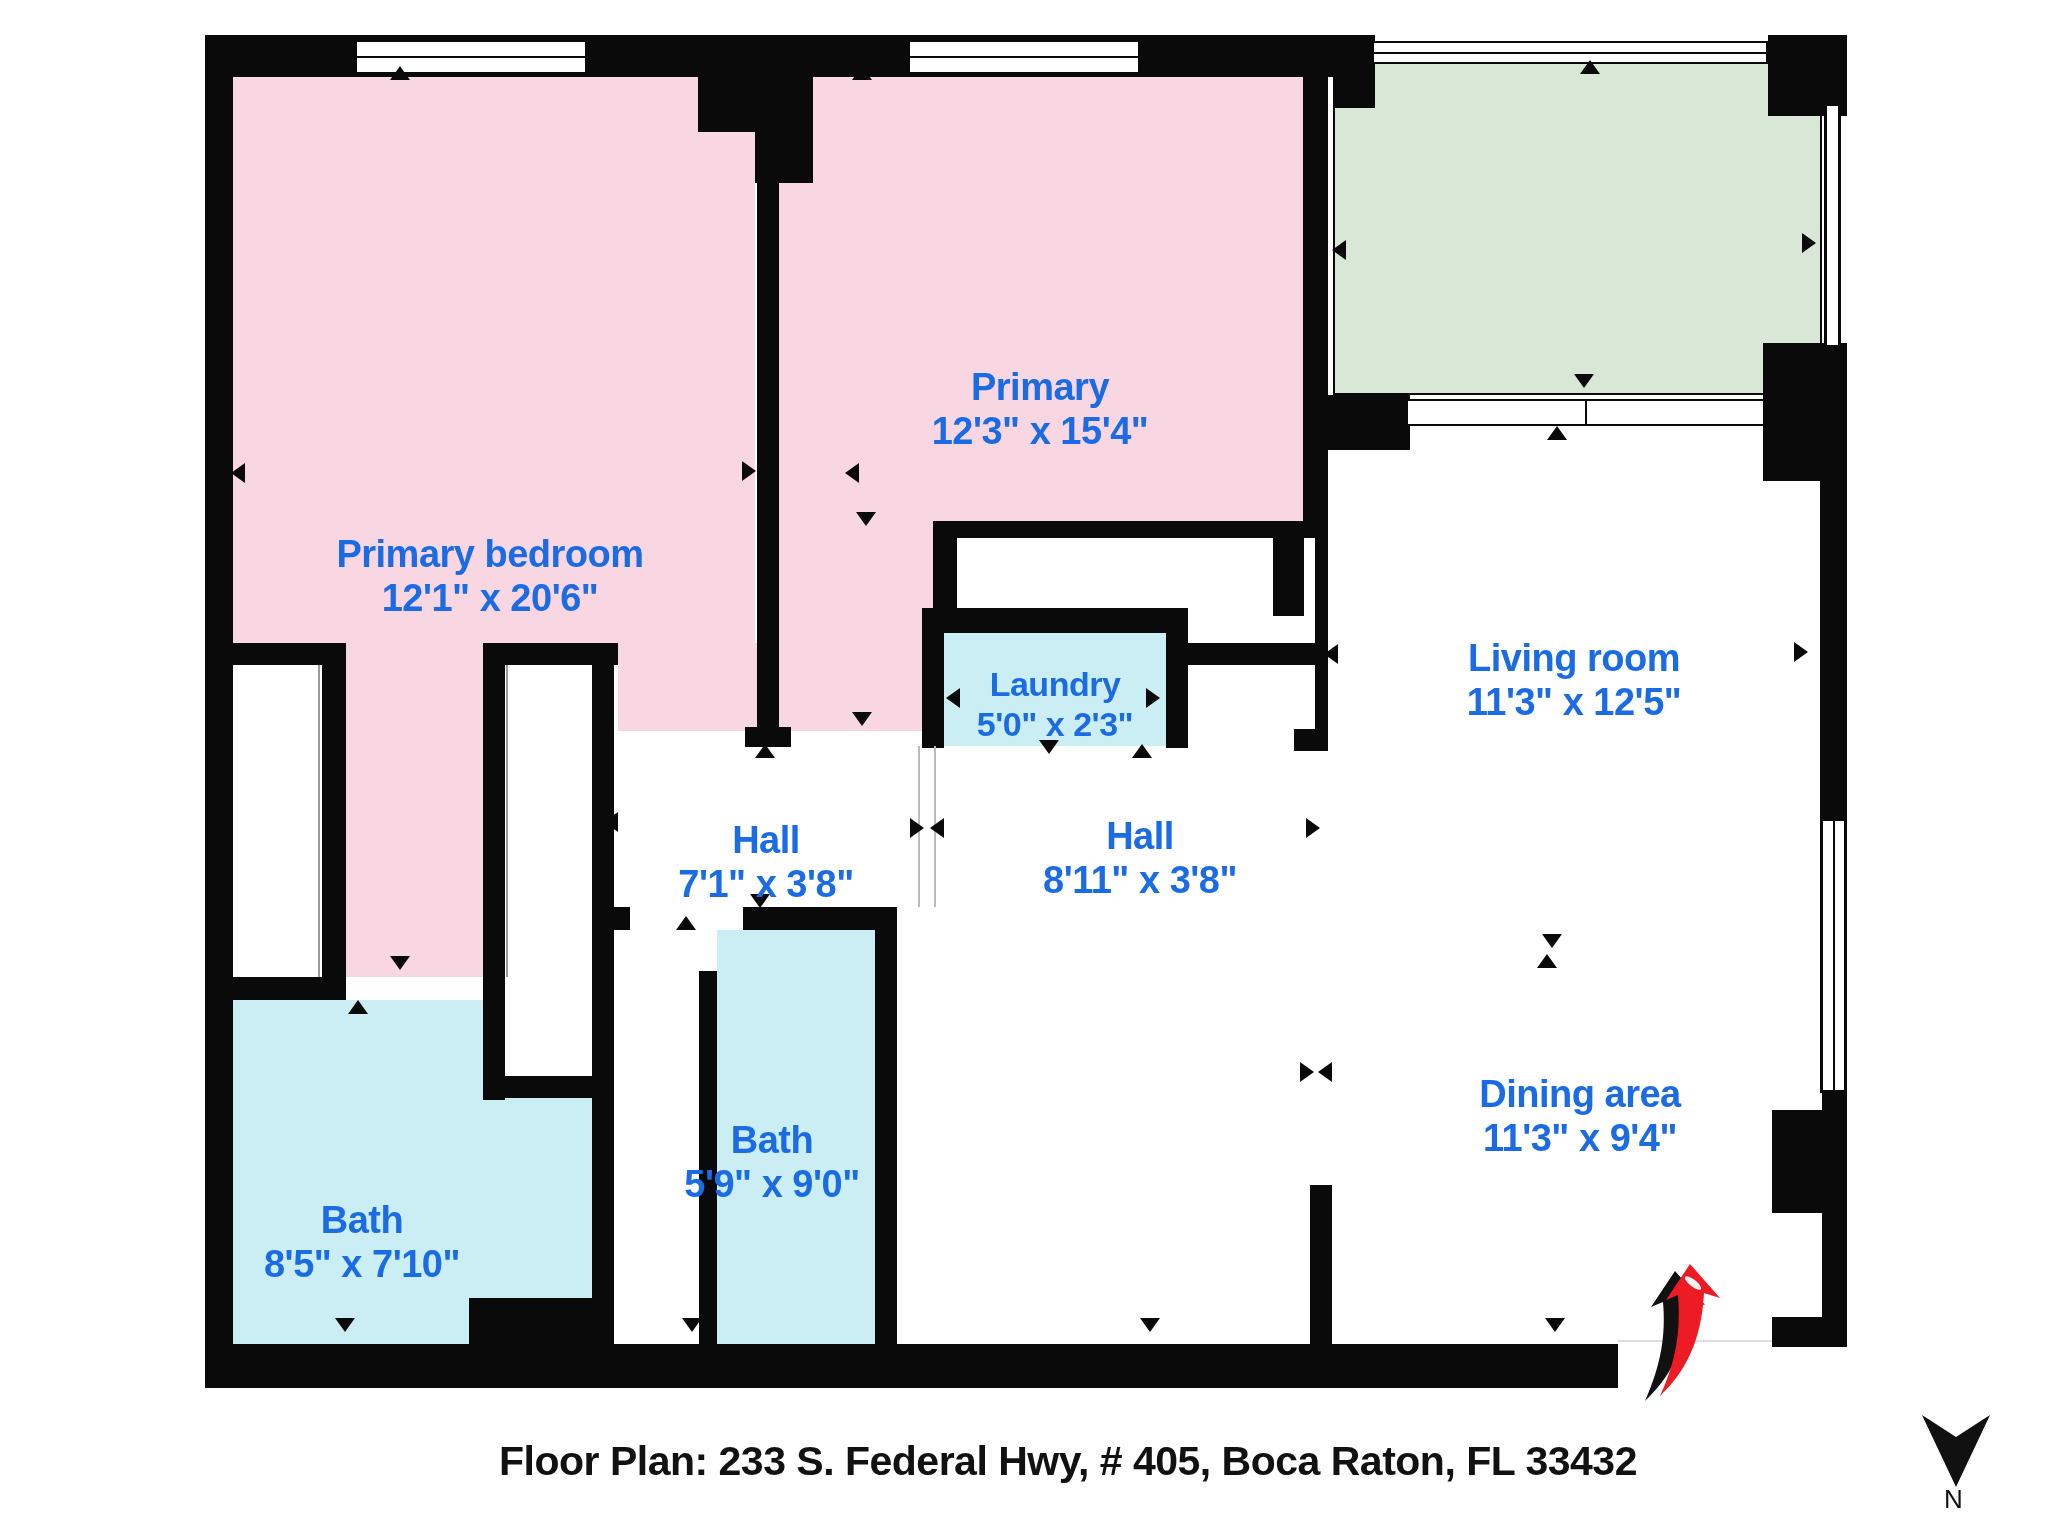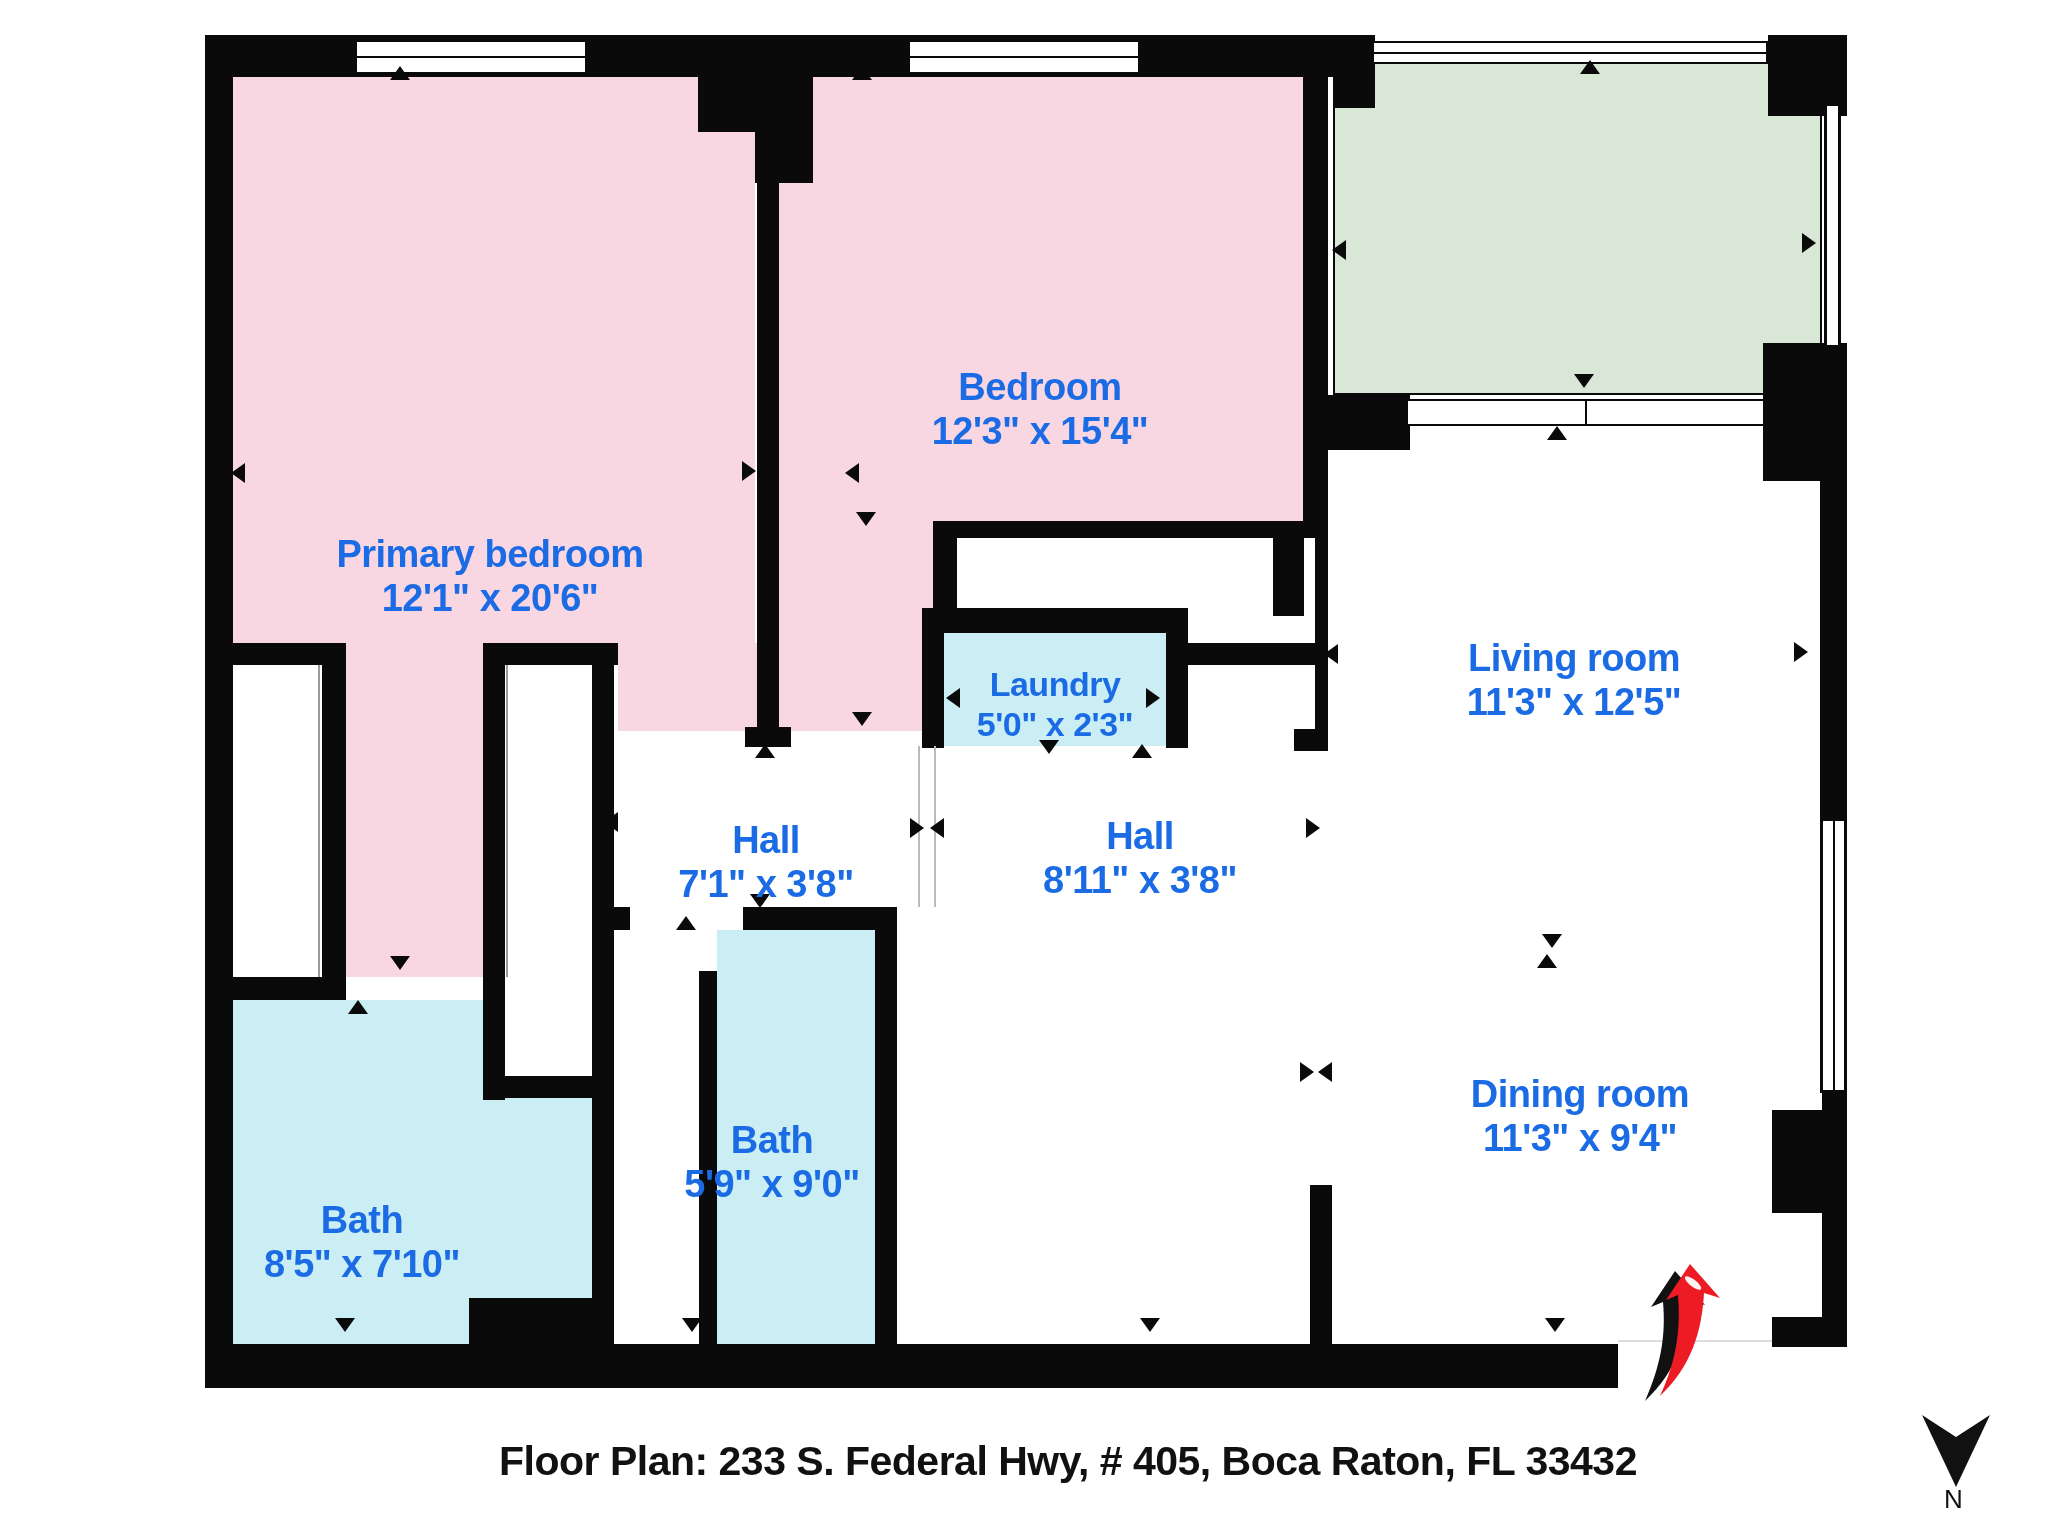--- a/index.html
+++ b/index.html
@@ -139,21 +139,21 @@
   <div class="tri tri-down" style="left:335px;top:1318px;"></div>
   <div class="tri tri-down" style="left:682px;top:1318px;"></div>
   <div class="tri tri-down" style="left:1140px;top:1318px;"></div>
   <div class="tri tri-down" style="left:1545px;top:1318px;"></div>
 
   <div class="room-label" style="left:490px;top:532px;">
     <div>Primary bedroom</div>
     <div>12'1" x 20'6"</div>
   </div>
   <div class="room-label" style="left:1040px;top:365px;">
-    <div>Bedroom</div>
+    <div>Primary</div>
     <div>12'3" x 15'4"</div>
   </div>
   <div class="room-label" style="left:1055px;top:664px;font-size:34px;line-height:40px;">
     <div>Laundry</div>
     <div>5'0" x 2'3"</div>
   </div>
   <div class="room-label" style="left:766px;top:818px;">
     <div>Hall</div>
     <div>7'1" x 3'8"</div>
   </div>
@@ -167,21 +167,21 @@
   </div>
   <div class="room-label" style="left:362px;top:1198px;">
     <div>Bath</div>
     <div>8'5" x 7'10"</div>
   </div>
   <div class="room-label" style="left:772px;top:1118px;">
     <div>Bath</div>
     <div>5'9" x 9'0"</div>
   </div>
   <div class="room-label" style="left:1580px;top:1072px;">
-    <div>Dining room</div>
+    <div>Dining area</div>
     <div>11'3" x 9'4"</div>
   </div>
 
   <svg class="abs" style="left:1638px;top:1262px;" width="100" height="140" viewBox="0 0 100 140">
     <path d="M44,6 L74,40 L58,35 C56,72 46,106 14,136 C30,100 35,70 32,37 L20,42 Z" transform="translate(-7,3)" fill="#111111"></path>
     <path d="M52,2 L82,36 L66,31 C64,68 54,104 22,134 C38,100 43,68 40,33 L28,38 Z" fill="#ed1c24"></path>
     <ellipse cx="55" cy="21" rx="10" ry="3.5" transform="rotate(38 55 21)" fill="#ffffff" opacity="0.95"></ellipse>
   </svg>
 
   <svg class="abs" style="left:1920px;top:1415px;" width="72" height="72" viewBox="0 0 72 72">

